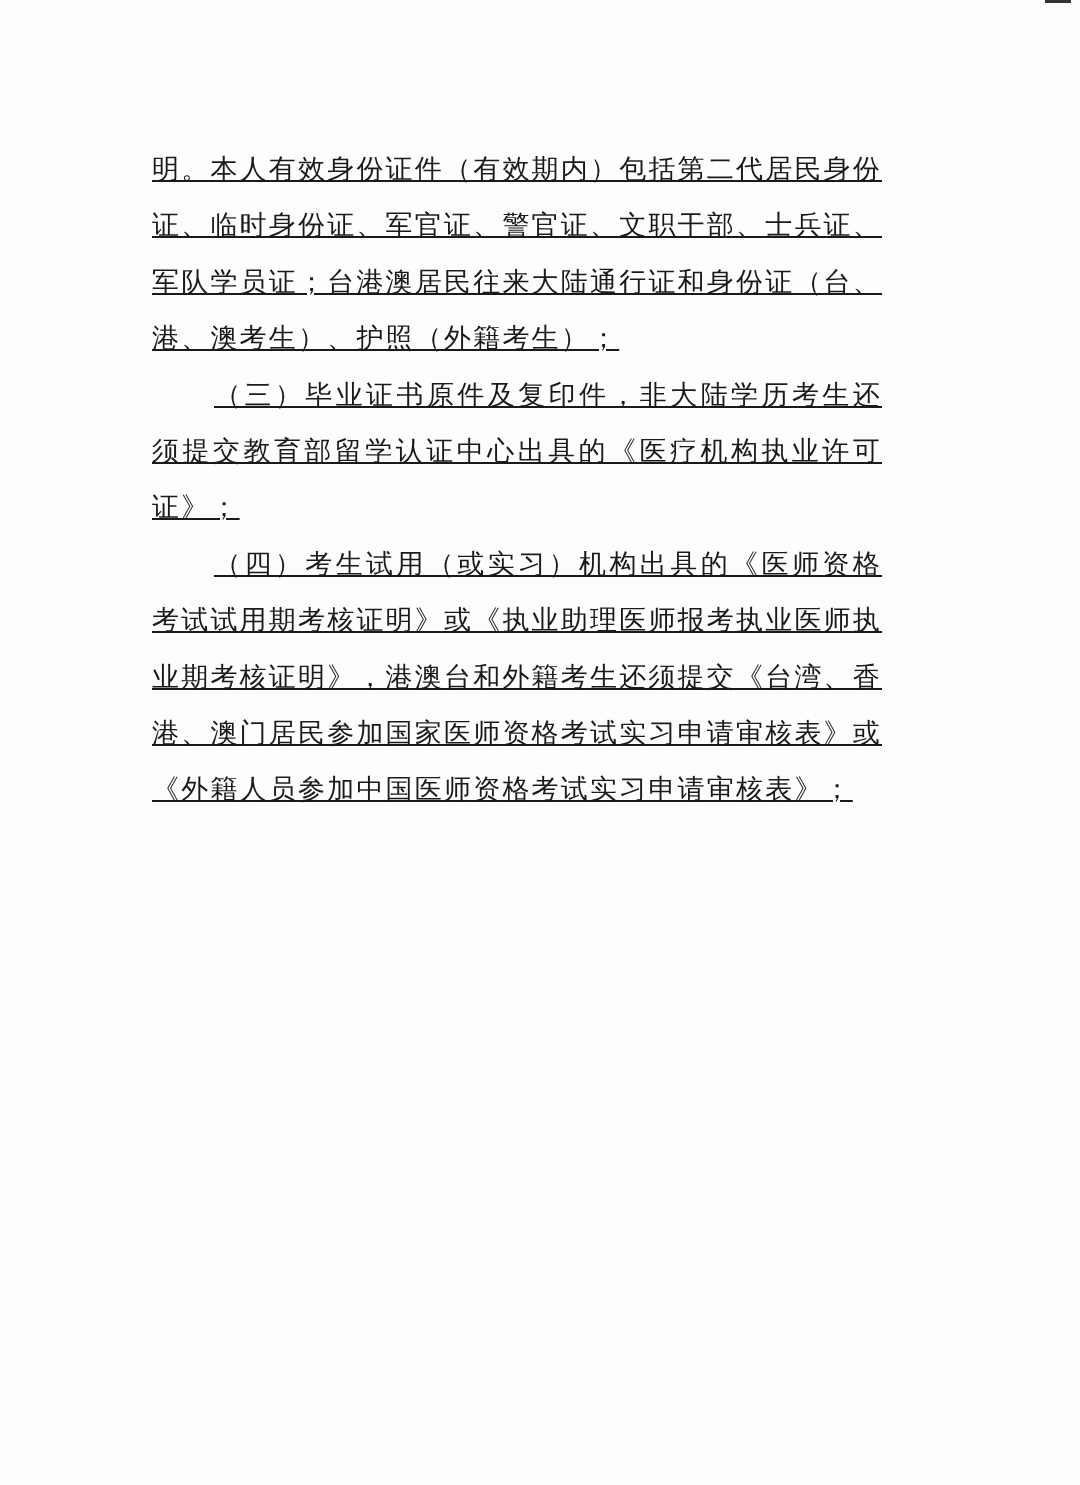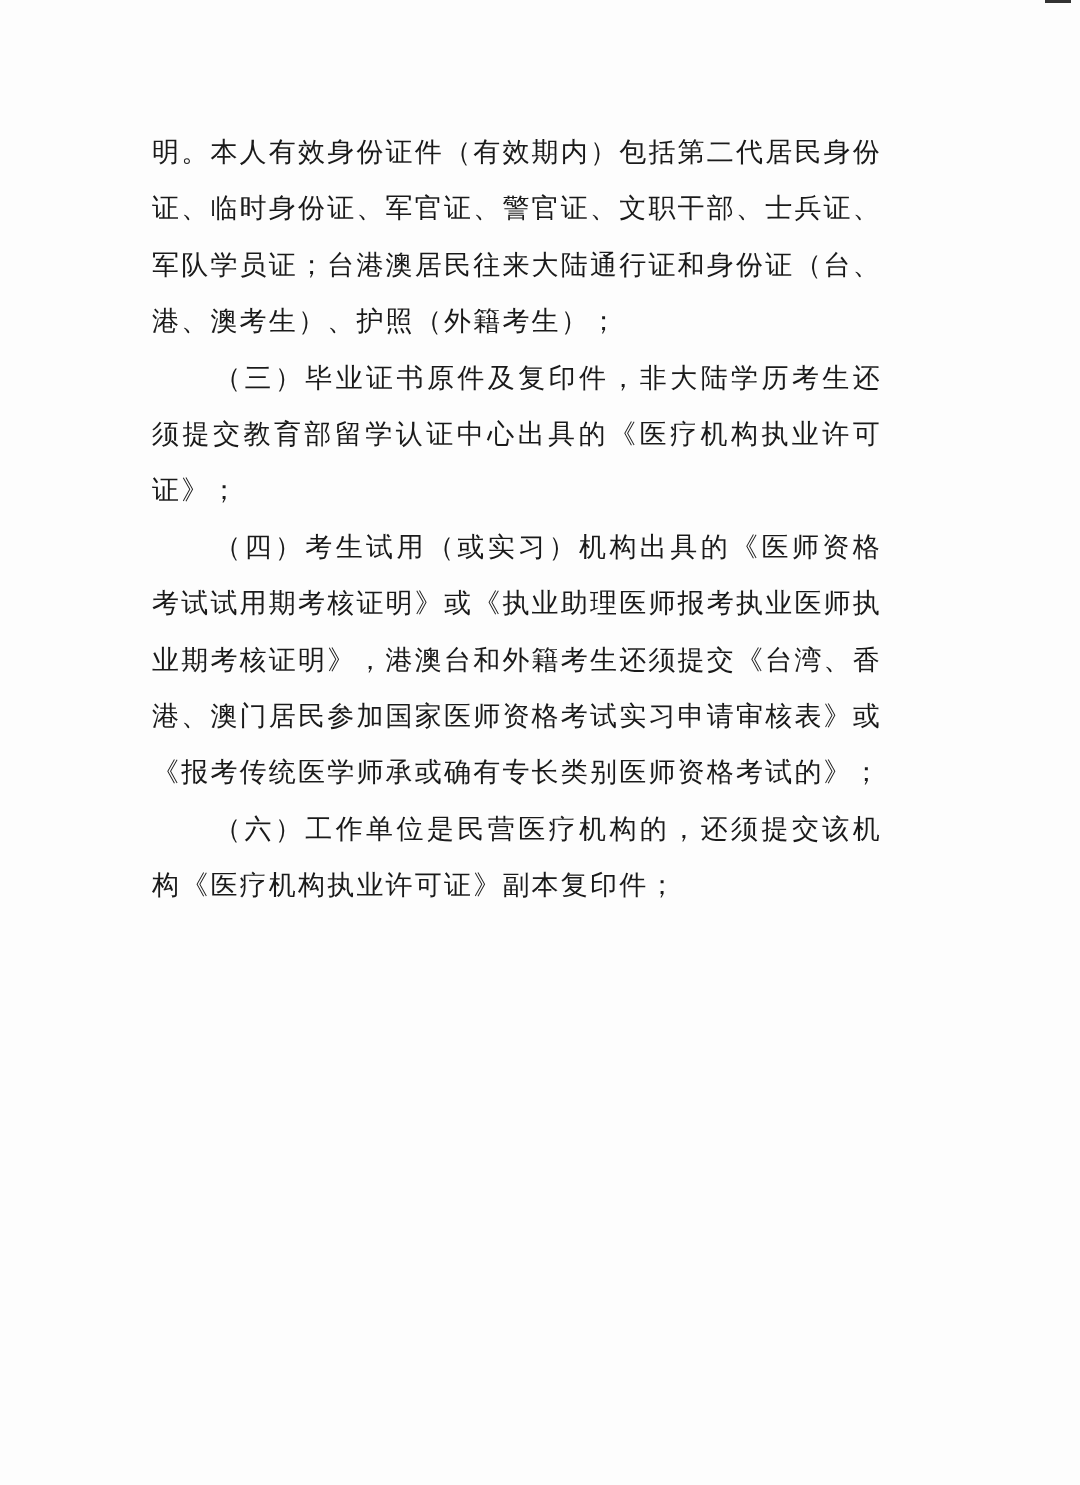--- a/index.html
+++ b/index.html
@@ -8,36 +8,36 @@
     background: #fdfdfd;
     position: relative; overflow: hidden;
     font-family: "DejaVu Serif", "Liberation Serif", serif;
     color: #1a1a1a;
   }
   .corner-mark {
     position: absolute; top: 0; left: 1045px;
     width: 26px; height: 3px; background: #333;
   }
   .page {
-    position: absolute; left: 152px; top: 124px;
+    position: absolute; left: 152px; top: 141px;
     width: 730px;
+    text-decoration: underline;
   }
   .para {
     margin: 0;
     font-size: 27px;
     line-height: 56.4px;
     letter-spacing: 2.2px;
     text-align: justify;
     text-align-last: left;
   }
   .para.indent { text-indent: 62px; }
 </style>
 </head>
 <body>
 
 <div class="corner-mark"></div>
 
 <div class="page">
   <p class="para">明。本人有效身份证件（有效期内）包括第二代居民身份证、临时身份证、军官证、警官证、文职干部、士兵证、军队学员证；台港澳居民往来大陆通行证和身份证（台、港、澳考生）、护照（外籍考生）；</p>
   <p class="para indent">（三）毕业证书原件及复印件，非大陆学历考生还须提交教育部留学认证中心出具的《医疗机构执业许可证》；</p>
-  <p class="para indent">（四）考生试用（或实习）机构出具的《医师资格考试试用期考核证明》或《执业助理医师报考执业医师执业期考核证明》，港澳台和外籍考生还须提交《台湾、香港、澳门居民参加国家医师资格考试实习申请审核表》或《报考传统医学师承或确有专长类别医师资格考试的》；</p>
-  <p class="para indent">（六）工作单位是民营医疗机构的，还须提交该机构《医疗机构执业许可证》副本复印件；</p>
+  <p class="para indent">（四）考生试用（或实习）机构出具的《医师资格考试试用期考核证明》或《执业助理医师报考执业医师执业期考核证明》，港澳台和外籍考生还须提交《台湾、香港、澳门居民参加国家医师资格考试实习申请审核表》或《外籍人员参加中国医师资格考试实习申请审核表》；</p>
 </div>
 
 </body></html>

